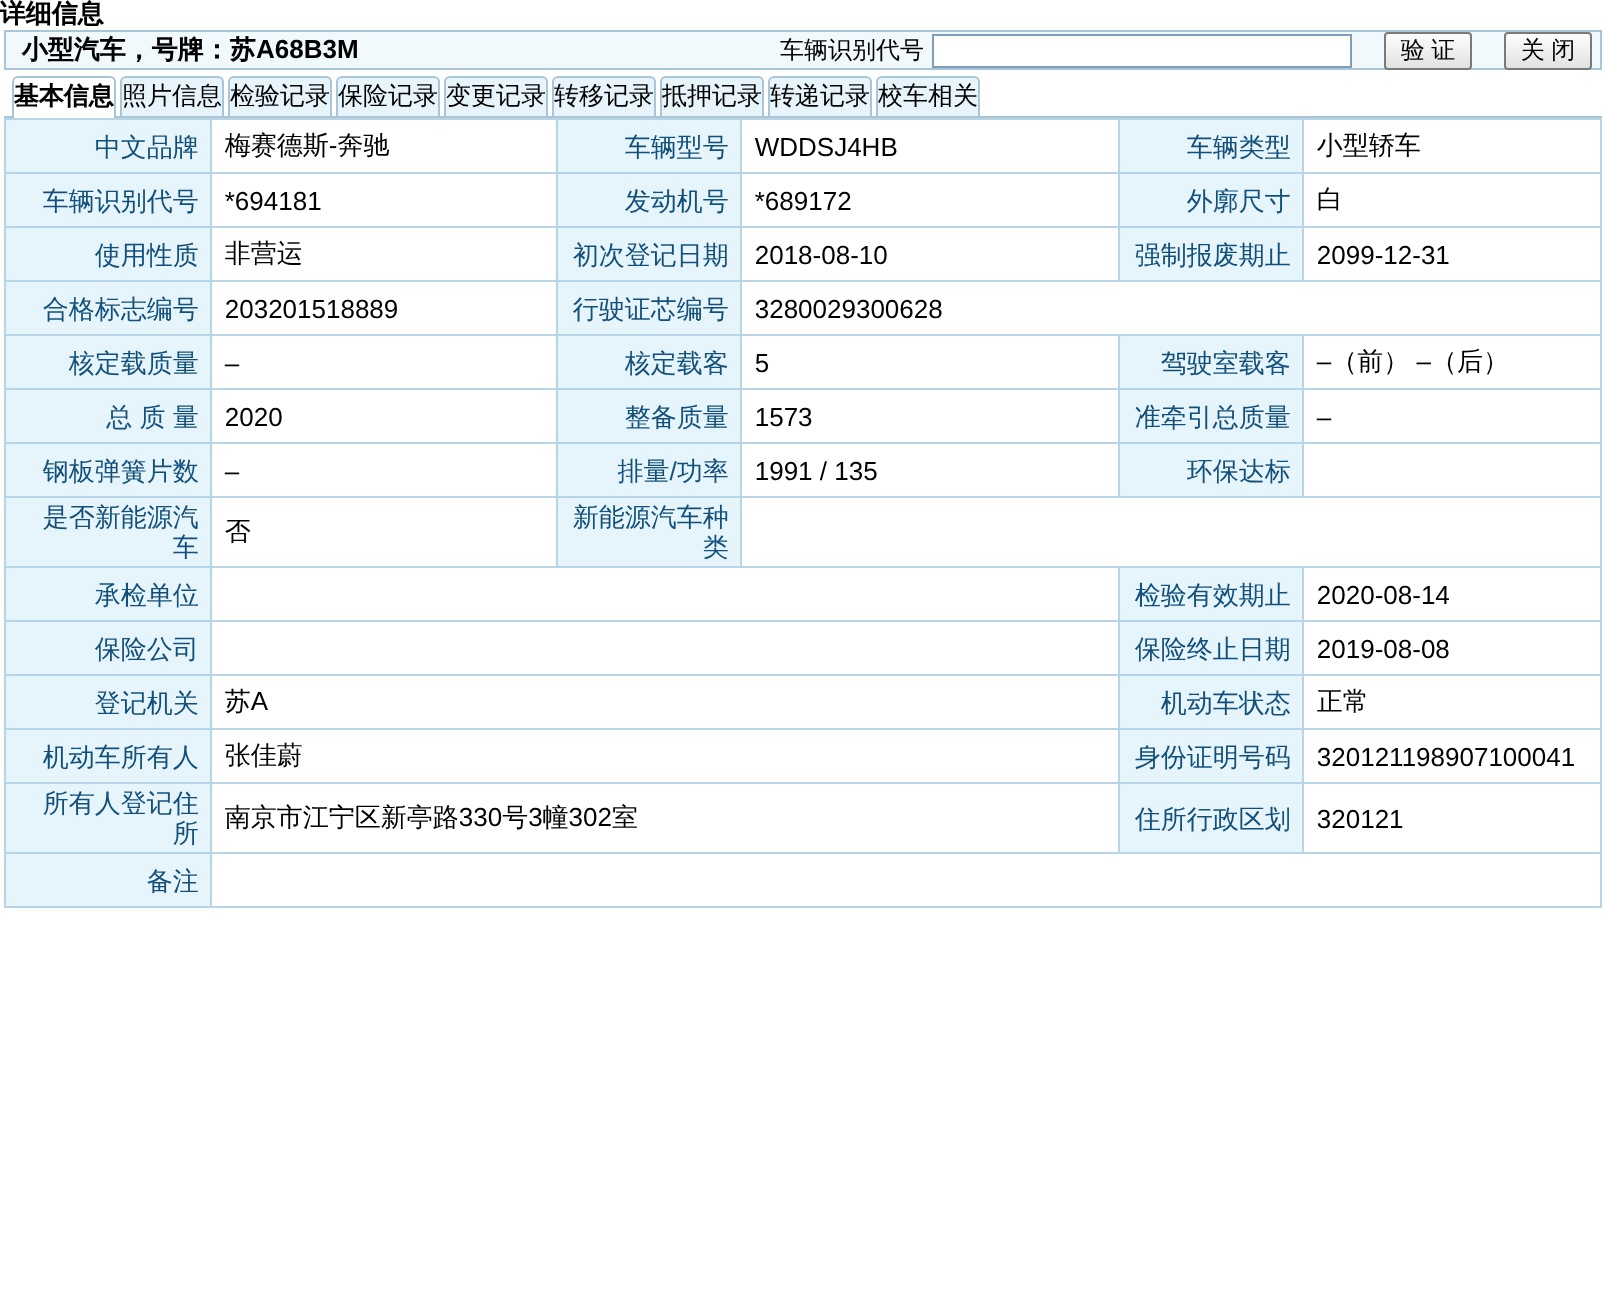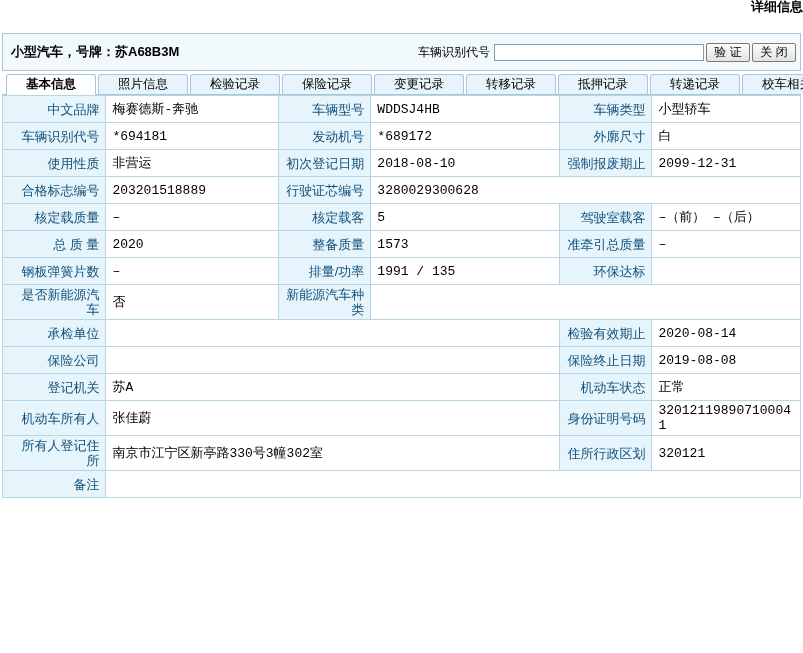--- a/index.html
+++ b/index.html
@@ -8,34 +8,34 @@
     background:#ffffff;
     font-family:"Liberation Sans","DejaVu Sans",sans-serif;
     font-size:13px;
     color:#000;
     overflow:hidden;
   }
   .page{position:relative;width:803px;height:653px;}
 
   
   .title-bar{
-    height:32px;
-    text-align:right;
+    height:14px;
+    text-align:left;
     font-size:13px;
     font-weight:bold;
     color:#000;
     line-height:14px;
     overflow:hidden;
   }
 
   
   .header-row{
     display:flex;
     align-items:center;
-    height:38px;
+    height:20px;
     border:1px solid #a9c6d8;
     background:#f2f9fd;
     margin:1px 2px 0 2px;
     padding:0 4px;
     box-sizing:border-box;
   }
   .hdr-plate{
     font-size:13px;
     font-weight:bold;
     color:#000;
@@ -54,21 +54,21 @@
     height:17px;
     border:1px solid #7f9db9;
     background:#fff;
     font-size:12px;
     padding:0 2px;
     box-sizing:border-box;
   }
   .hdr-btn{
     height:19px;
     min-width:44px;
-    margin-left:2px;
+    margin-left:16px;
     border:1px solid #7a7a7a;
     background:linear-gradient(#fdfdfd,#e2e2e2);
     font-size:12px;
     color:#000;
     padding:0 5px;
     box-sizing:border-box;
     cursor:pointer;
     border-radius:2px;
   }
 
@@ -79,21 +79,21 @@
     height:21px;
     margin:3px 2px 0 2px;
     border-bottom:1px solid #a9c6d8;
     padding-left:4px;
     box-sizing:border-box;
   }
   .tab{
     height:19px;
     line-height:18px;
     font-size:12.5px;
-    padding:0 19px;
+    padding:0 0;
     margin-right:2px;
     border:1px solid #a9c6d8;
     border-bottom:none;
     background:#e8f4fb;
     color:#000;
     border-radius:3px 3px 0 0;
     cursor:pointer;
     white-space:nowrap;
   }
   .tab.active{
@@ -126,21 +126,20 @@
     background:#e6f4fb;
     color:#12507b;
     text-align:right;
     white-space:normal;
     line-height:15px;
   }
   td.val{
     background:#ffffff;
     color:#000;
     text-align:left;
-    font-family:Liberation Mono, monospace;
   }
   .mono-sm{font-size:12px;}
   .tworow td{height:34px;}
 </style>
 </head>
 <body>
 
 <div class="page">
 
   <div class="title-bar">详细信息</div>

